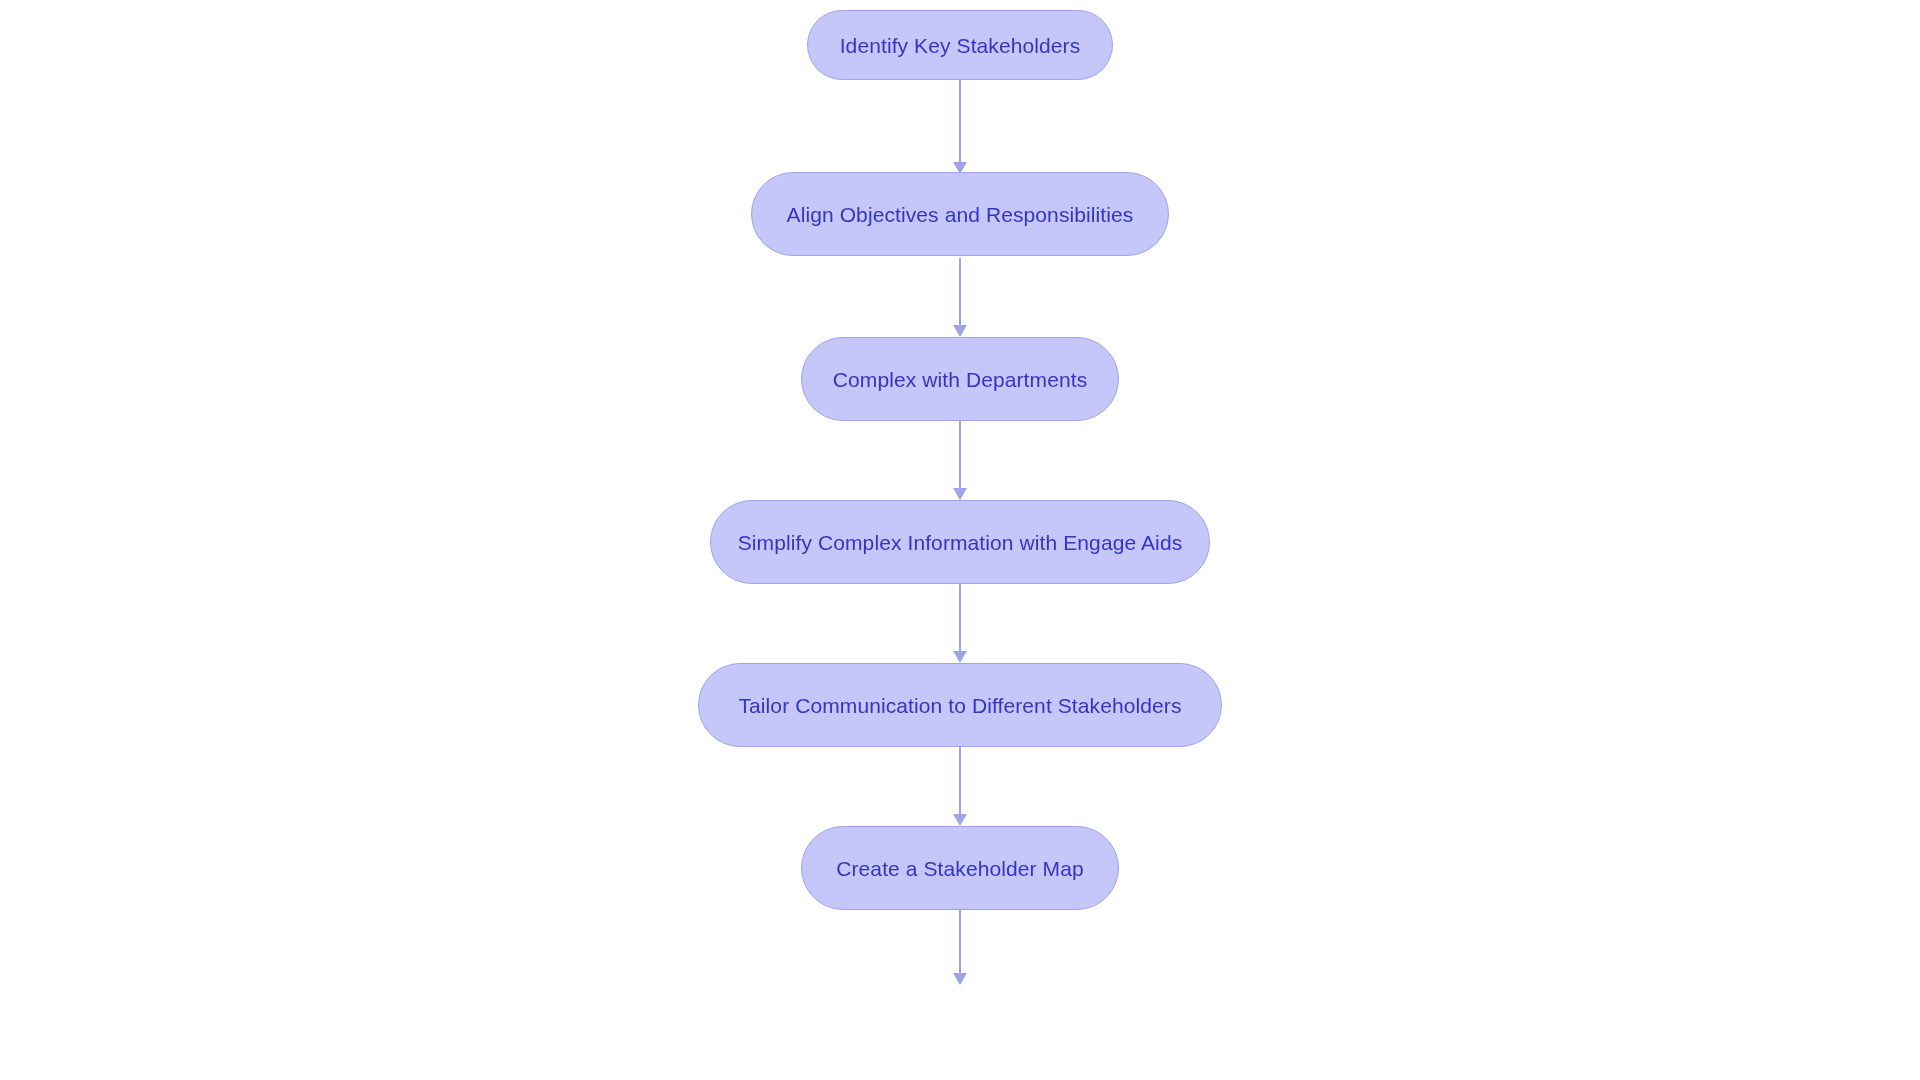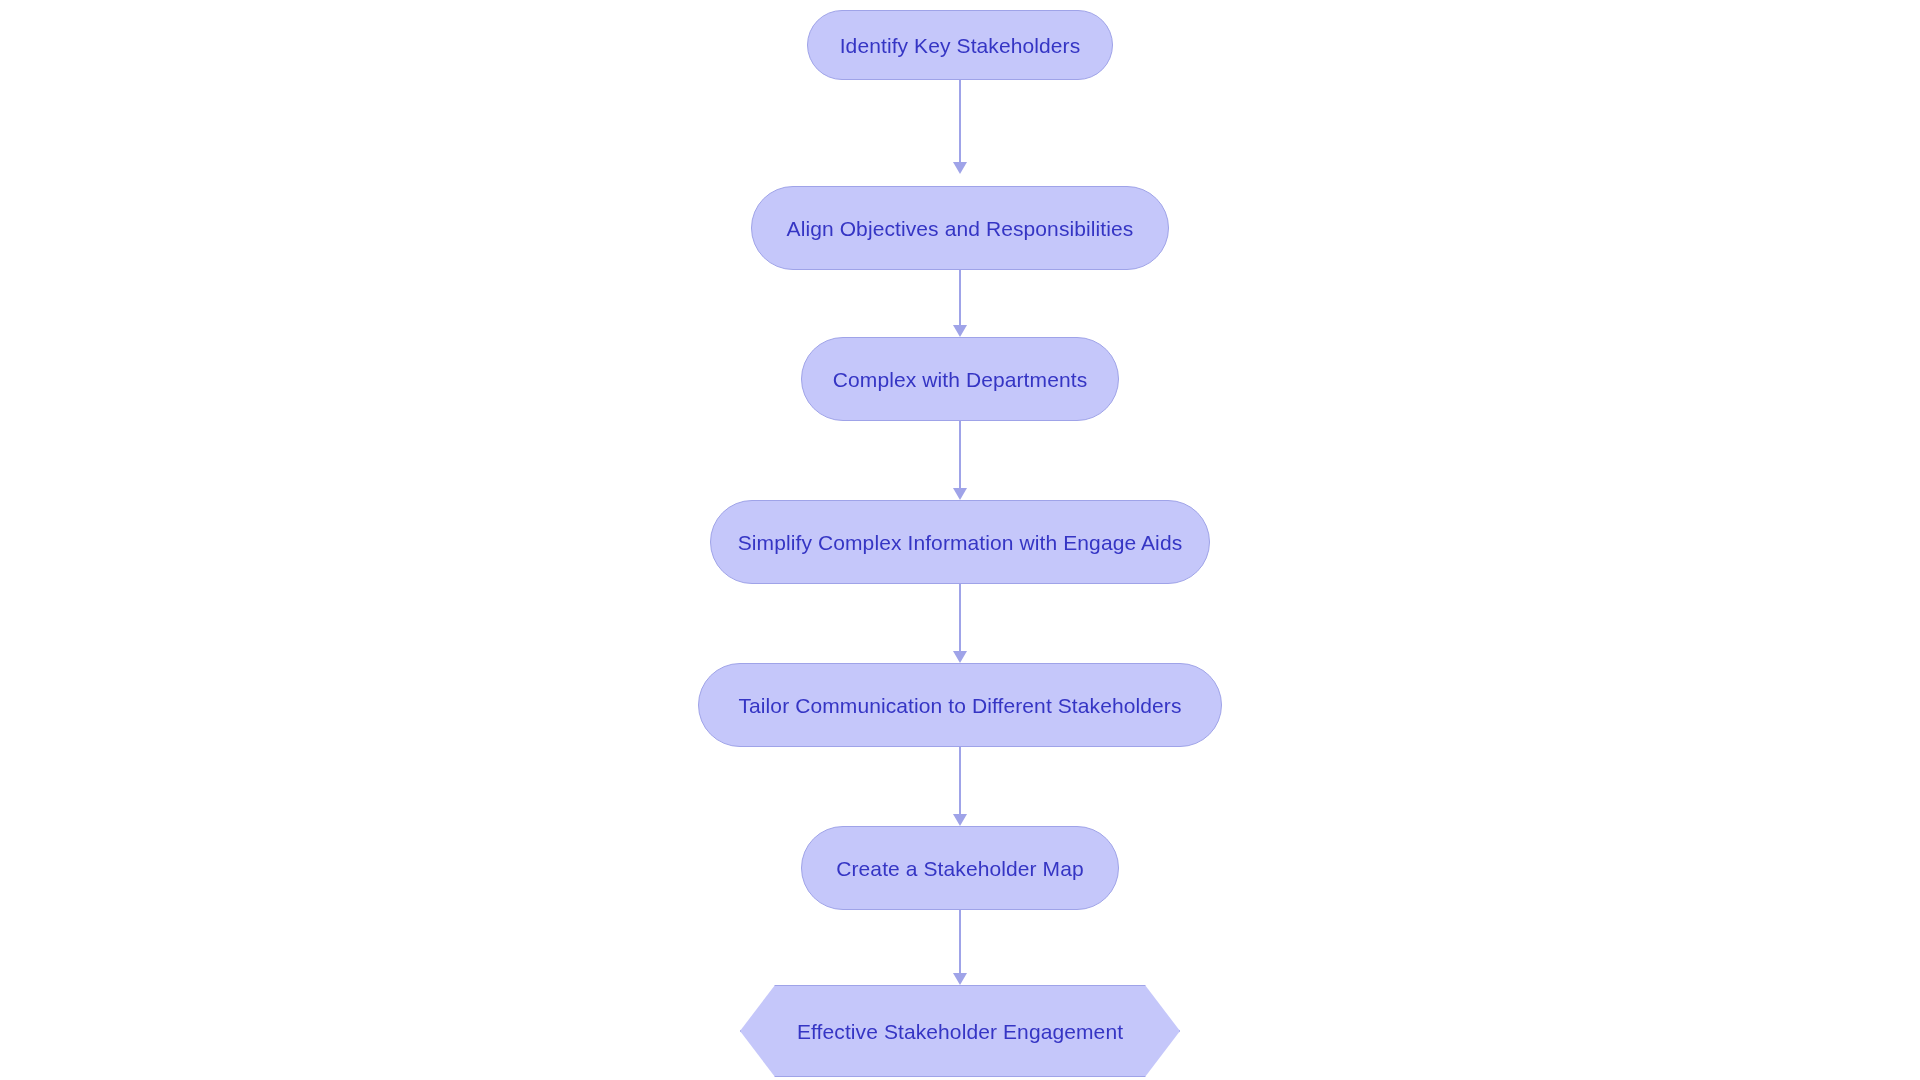--- a/index.html
+++ b/index.html
@@ -138,39 +138,35 @@
     </div>
     <div class="connector" style="top: 910px; height: 75px;">
       <div class="conn-line" style="height: 65px;"></div>
       <div class="conn-head"></div>
     </div>
 
     <div class="node stadium" style="top: 10px; width: 306px; height: 70px; border-radius: 35px;">
       <span class="node-label">Identify Key Stakeholders</span>
     </div>
 
-    <div class="node stadium" style="top: 186px; width: 418px; height: 84px; border-radius: 42px;">
+    <div class="node stadium" style="top: 172px; width: 418px; height: 84px; border-radius: 42px;">
       <span class="node-label">Align Objectives and Responsibilities</span>
     </div>
 
     <div class="node stadium" style="top: 337px; width: 318px; height: 84px; border-radius: 42px;">
       <span class="node-label">Complex with Departments</span>
     </div>
 
     <div class="node stadium" style="top: 500px; width: 500px; height: 84px; border-radius: 42px;">
       <span class="node-label">Simplify Complex Information with Engage Aids</span>
     </div>
 
     <div class="node stadium" style="top: 826px; width: 318px; height: 84px; border-radius: 42px;">
       <span class="node-label">Create a Stakeholder Map</span>
     </div>
 
     <div class="node stadium" style="top: 663px; width: 524px; height: 84px; border-radius: 42px;">
       <span class="node-label">Tailor Communication to Different Stakeholders</span>
     </div>
 
-    <div class="node hexagon" style="top: 985px; width: 440px; height: 92px;">
-      <div class="hex-shape"></div>
-      <span class="node-label">Effective Stakeholder Engagement</span>
-    </div>
 
   </div>
 </div>
 
 </body></html>

